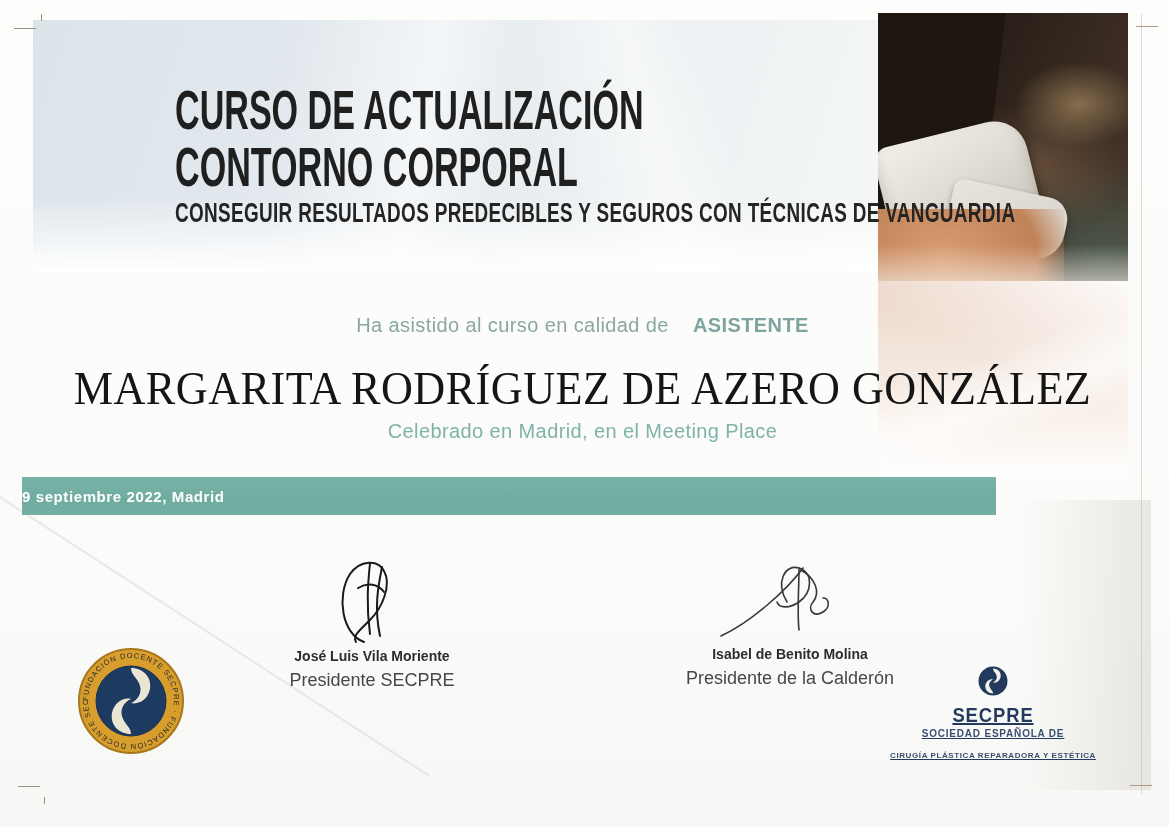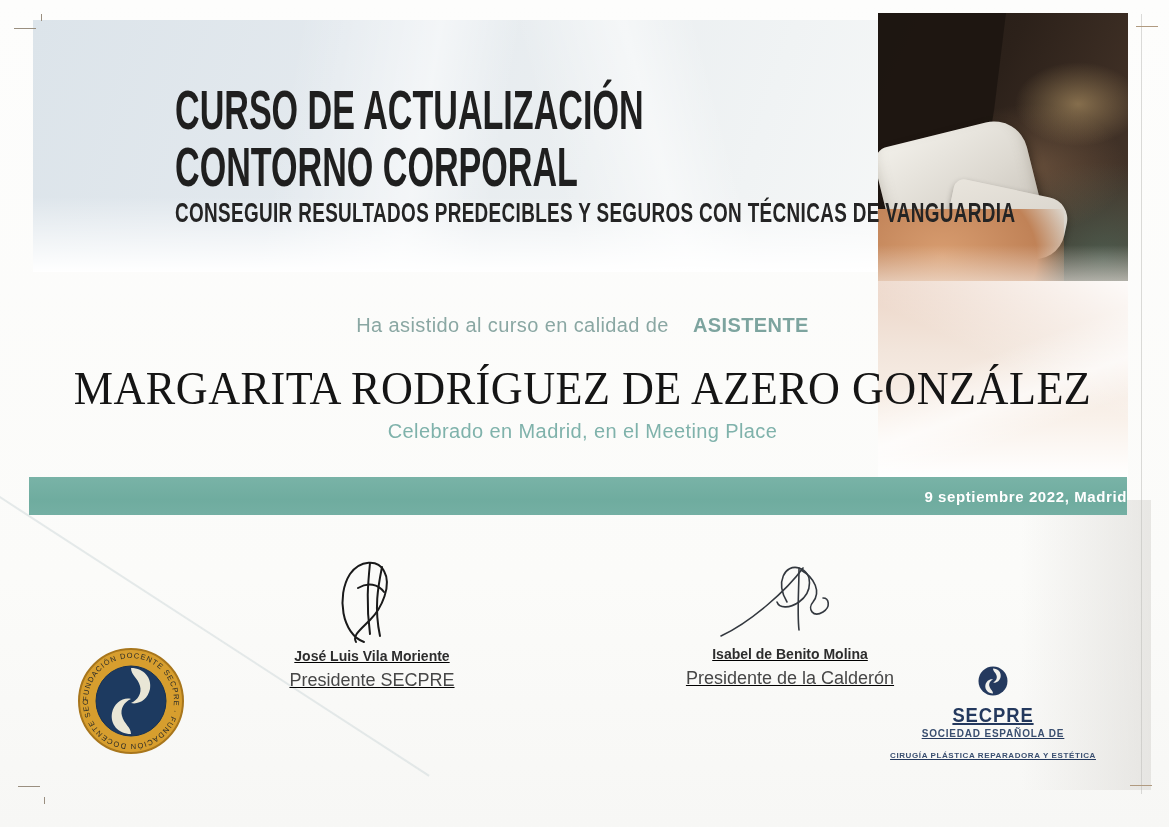--- a/index.html
+++ b/index.html
@@ -66,27 +66,27 @@
 
   
   .center-line{position:absolute;left:32px;width:1101px;text-align:center;}
   .attendance{top:314px;font-size:20px;color:#8aa7a3;letter-spacing:0.4px;}
   .attendance b{color:#7da49f;font-weight:700;margin-left:24px;}
   .recipient{top:362px;font-family:"Liberation Serif", serif;font-size:46px;color:#151515;
     letter-spacing:0.5px;transform:scaleX(0.96);transform-origin:50% 0;white-space:nowrap;}
   .venue{top:420px;font-size:20px;color:#7fb2ab;letter-spacing:0.4px;}
 
   
-  .banner{position:absolute;left:29px;top:477px;width:1098px;height:38px;
+  .banner{position:absolute;left:22px;top:477px;width:974px;height:38px;
     background:linear-gradient(180deg,#79b3a7 0%,#6fac9f 60%,#74afa3 100%);
-    display:flex;align-items:center;justify-content:flex-end;}
+    display:flex;align-items:center;justify-content:flex-start;}
   .banner span{color:#ffffff;font-weight:700;font-size:15px;letter-spacing:0.6px;}
 
   
-  .sig-col{position:absolute;width:240px;text-align:center;text-decoration:underline;}
+  .sig-col{position:absolute;width:240px;text-align:center;}
   .sig-col svg{display:block;margin:0 auto;}
   .sig-name{font-size:14px;font-weight:700;color:#2d2d2d;margin-top:2px;}
   .sig-role{font-size:18px;color:#474747;margin-top:6px;}
   .sig1{left:252px;top:558px;}
   .sig2{left:463px;top:566px;}
   .sig3{left:670px;top:560px;}
   .sig2 .sig-pad{height:8px;}
 
   
   .seal{position:absolute;left:76px;top:646px;}

